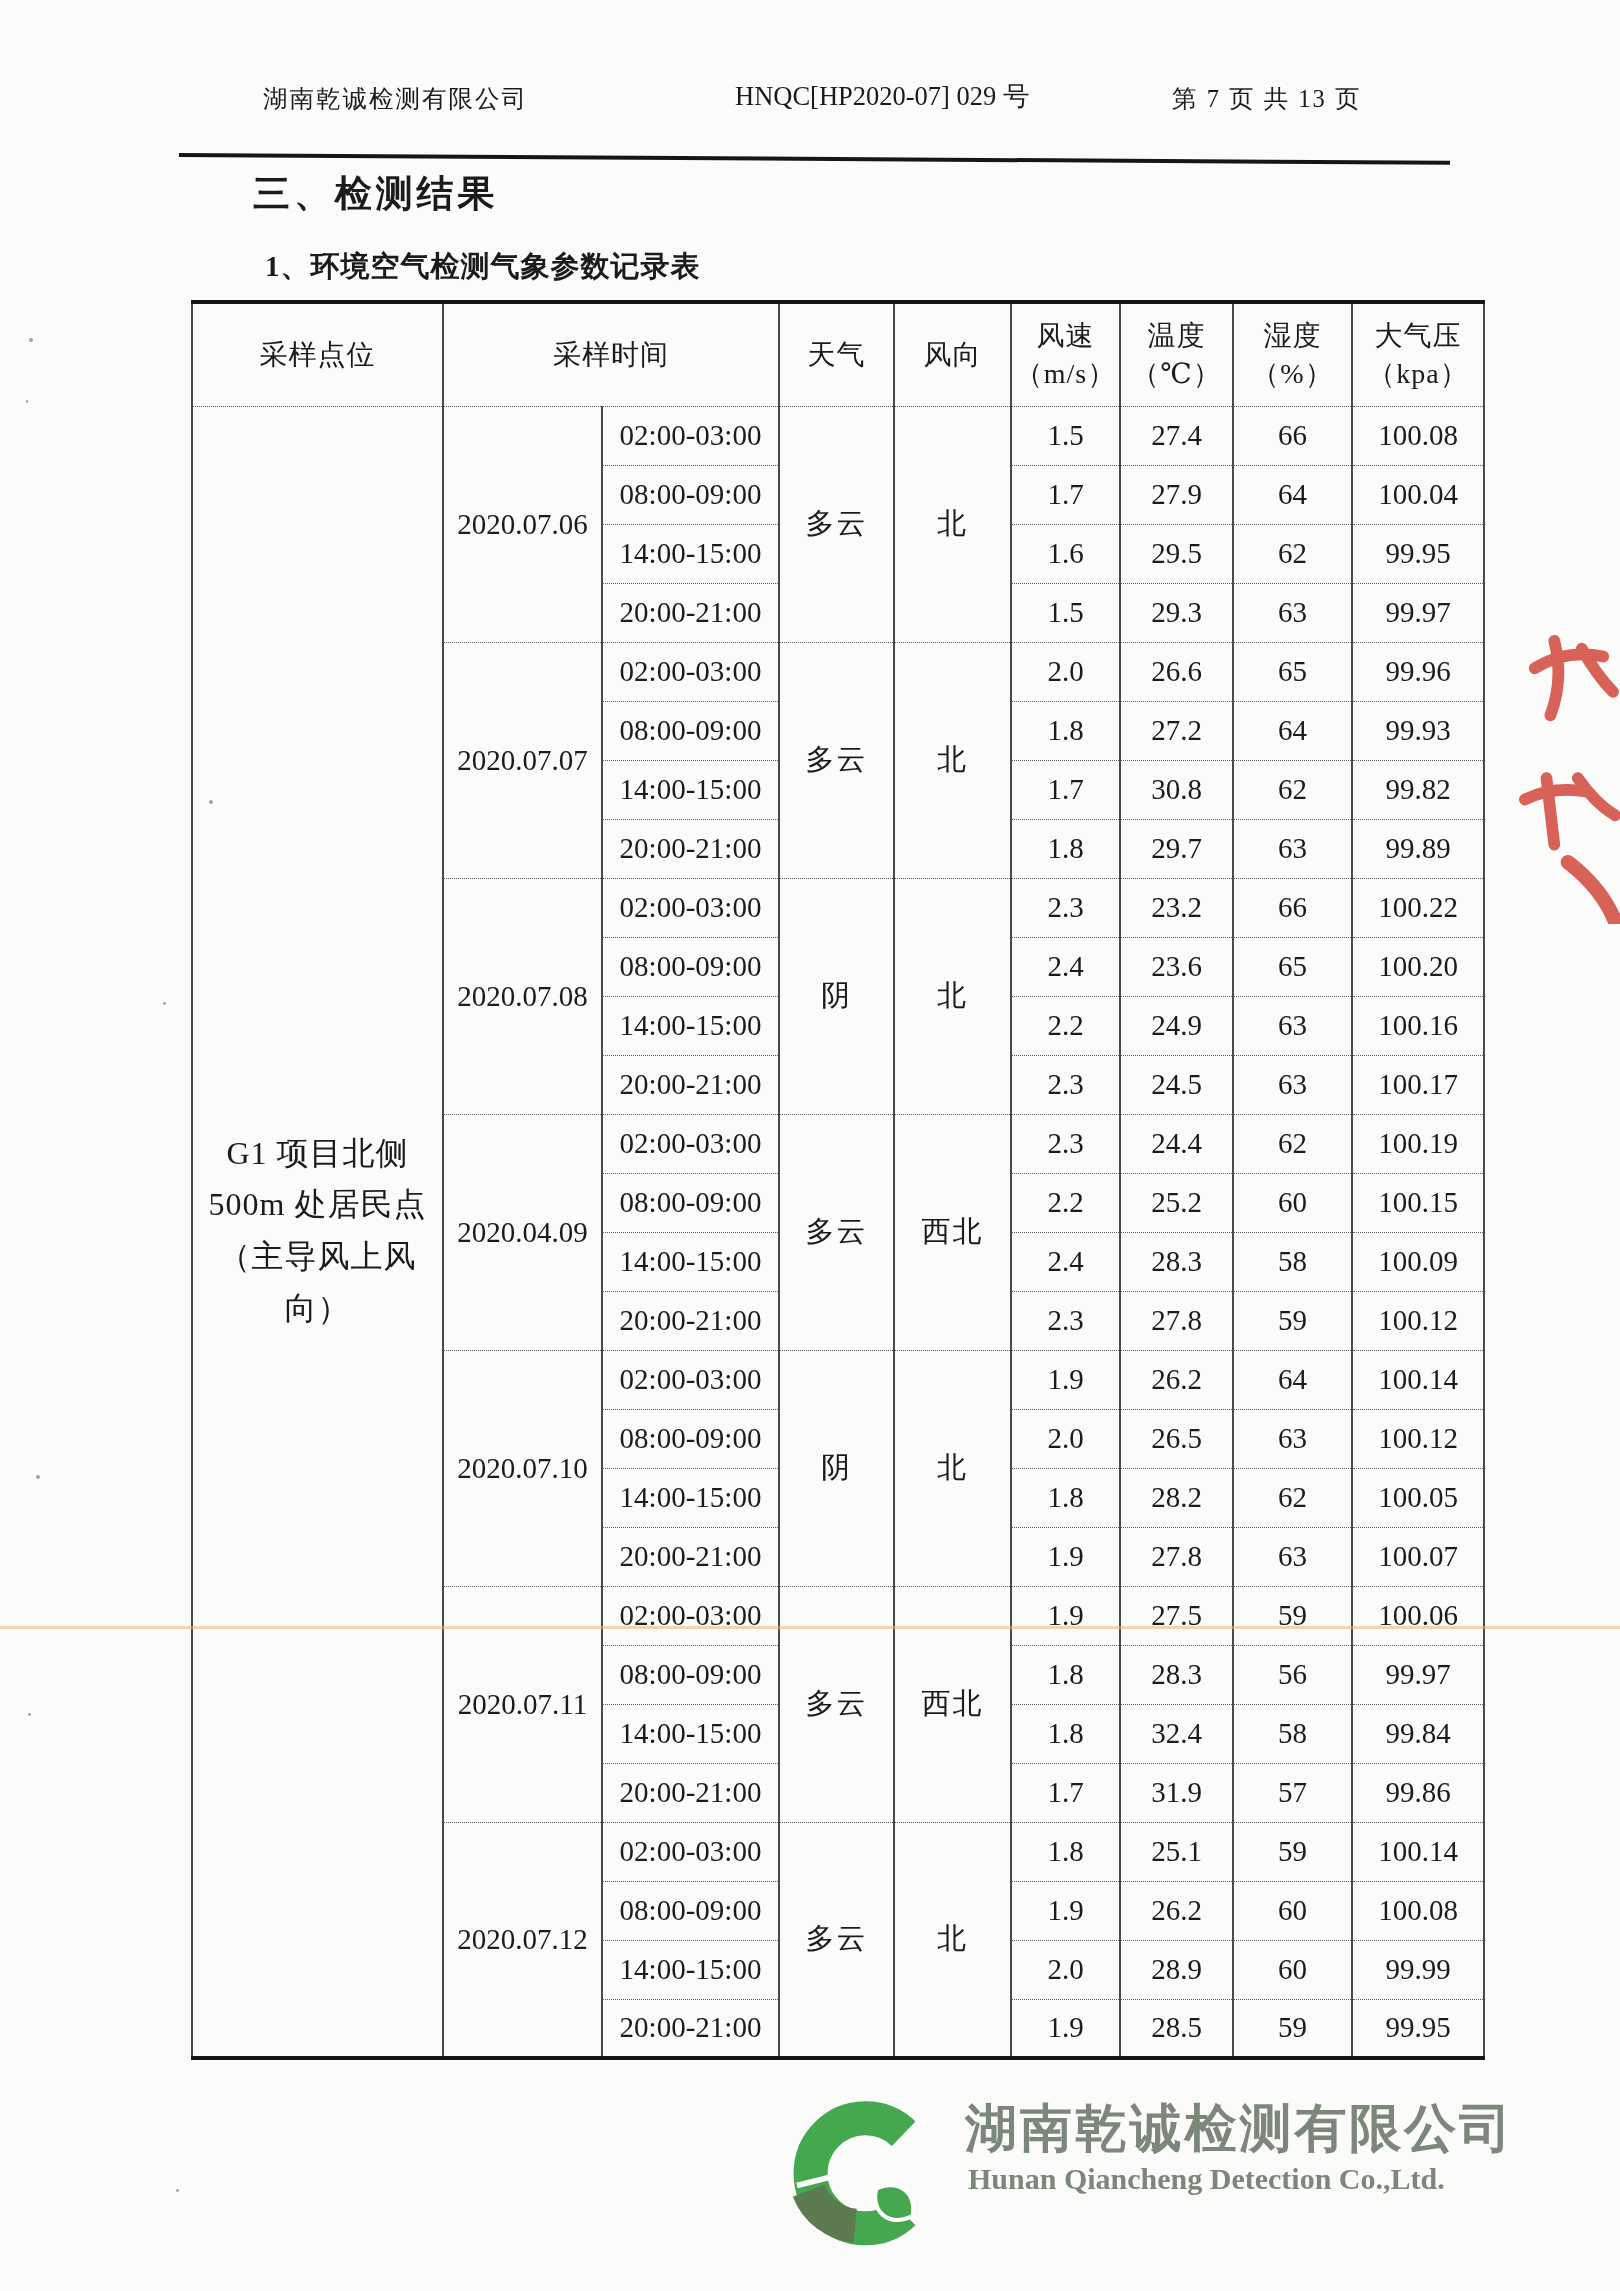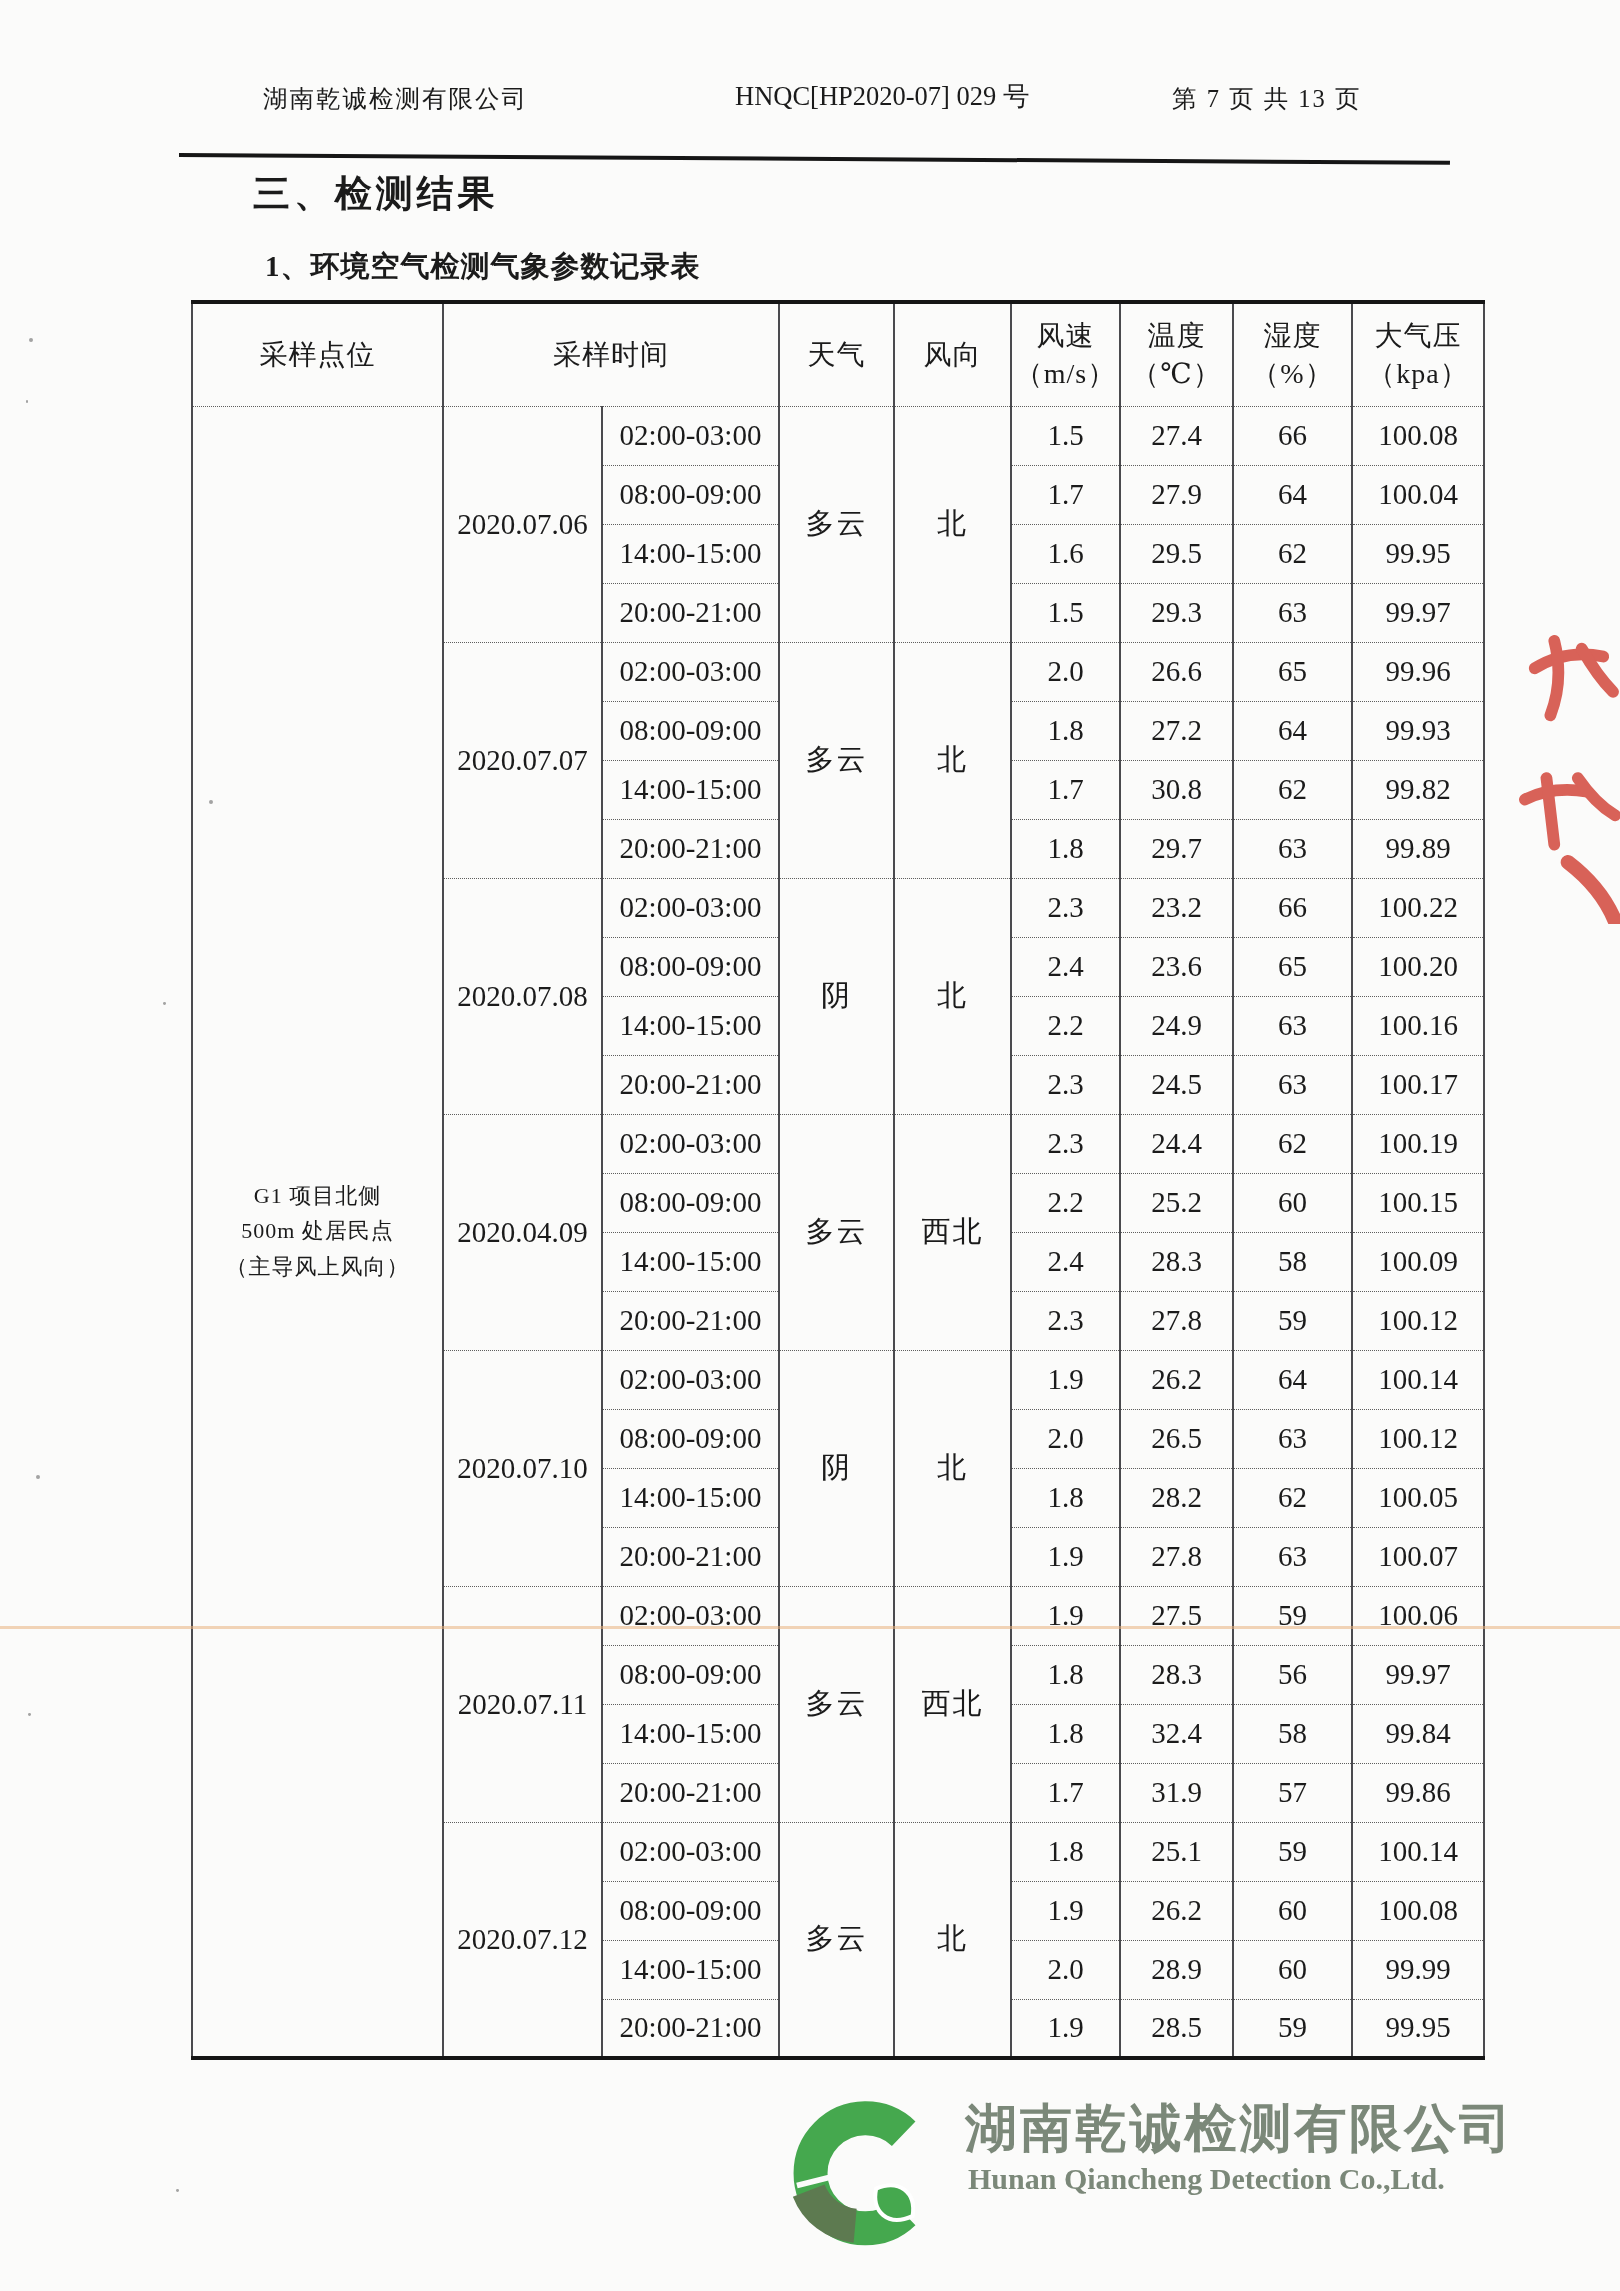--- a/index.html
+++ b/index.html
@@ -30,21 +30,21 @@
     border-top:1.5px dotted #5e5e5e;border-bottom:1.5px dotted #5e5e5e;
     text-align:center;vertical-align:middle;
     font-weight:normal;padding:0;
     overflow:hidden;
   }
   table.met thead tr{height:104px;}
   table.met tbody tr{height:59px;}
   table.met th{font-size:28px;white-space:pre-line;line-height:1.35;letter-spacing:1px;}
   td.time-cell,td.date-cell,td.num-cell{font-size:29px;}
   td.txt-cell{font-size:29px;letter-spacing:2px;}
-  td.point-cell{font-size:22px;line-height:1.62;letter-spacing:1px;}
+  td.point-cell{font-size:32px;line-height:1.62;letter-spacing:1px;}
   
   .logo{position:absolute;left:779px;top:2090px;}
   .f-cn{position:absolute;left:965px;top:2094px;font-size:52px;font-weight:600;letter-spacing:2.9px;
         font-family:"Liberation Sans","DejaVu Sans",sans-serif;}
   .f-en{position:absolute;left:968px;top:2162px;font-size:30px;font-weight:700;}
   
   .stamp{position:absolute;left:1517px;top:635px;}
   .scanline{position:absolute;left:0;top:1626px;width:1620px;height:2.9px;opacity:.55;}
   .speck{position:absolute;border-radius:50%;background:#4c4c4c;opacity:.5;}
 </style>

